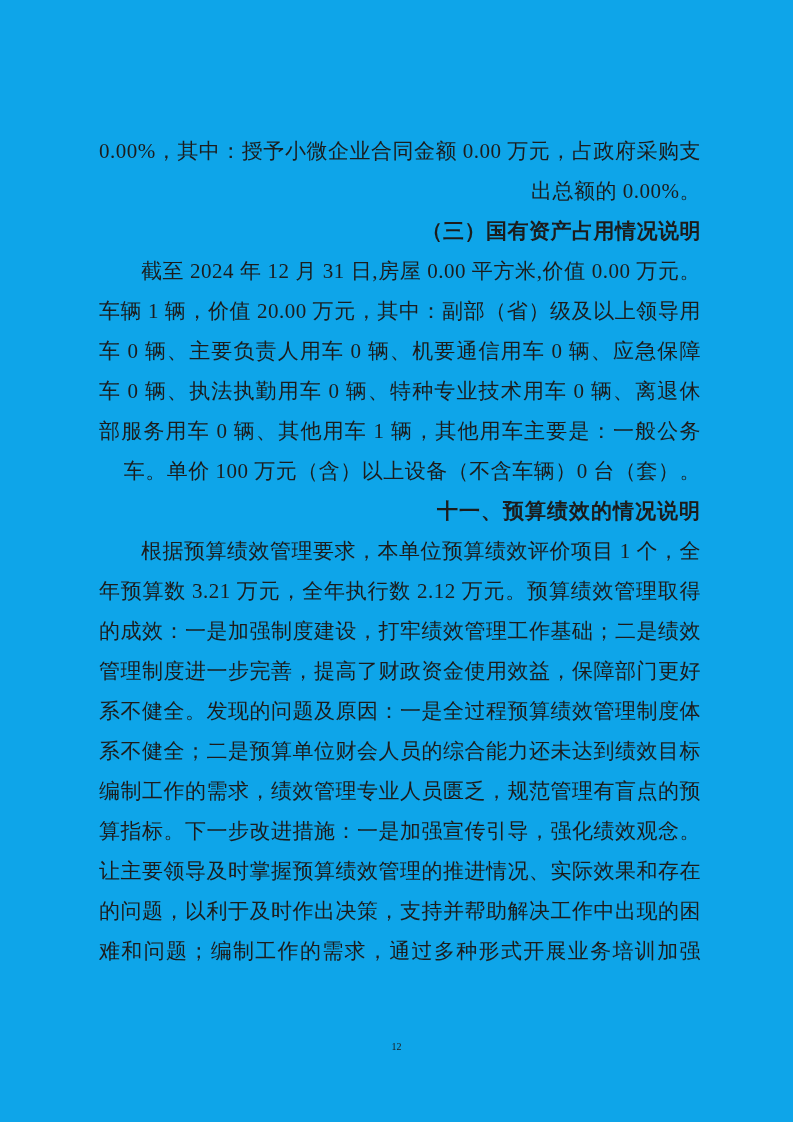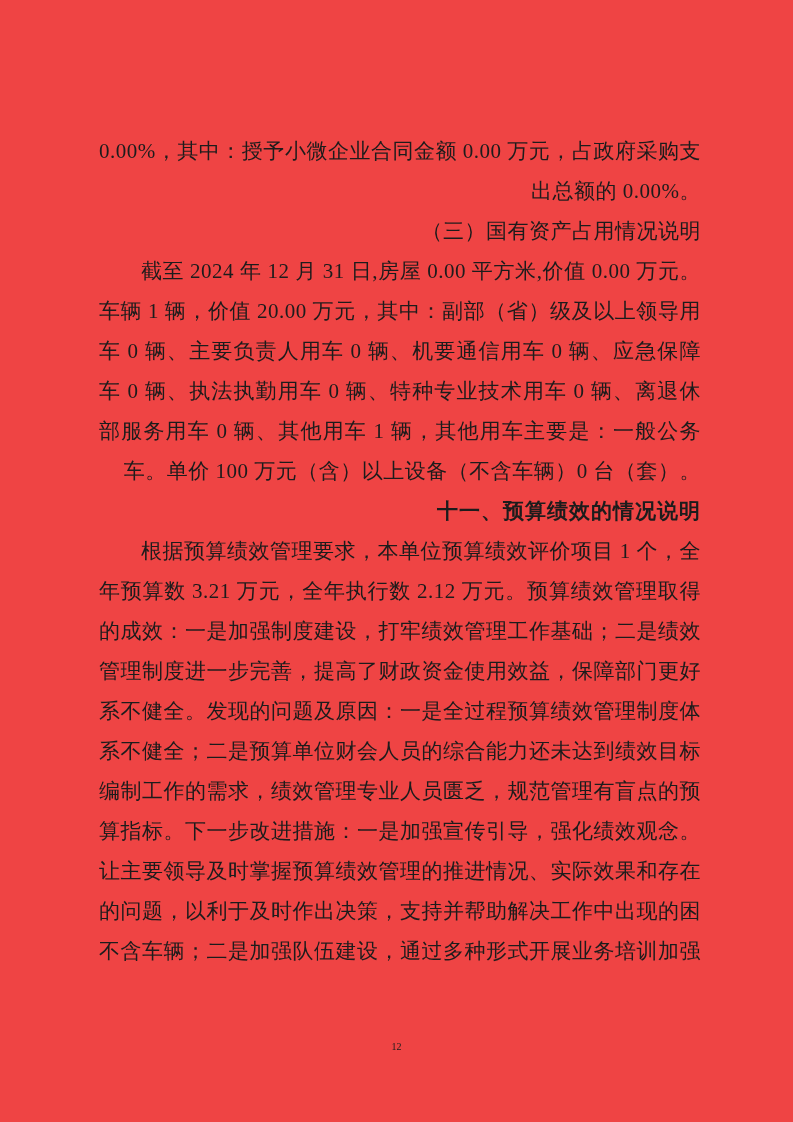--- a/index.html
+++ b/index.html
@@ -4,21 +4,21 @@
 <style>
   html, body {
     margin: 0;
     padding: 0;
     background: #ffffff;
   }
   .page {
     position: relative;
     width: 793px;
     height: 1122px;
-    background: #ef4444;
+    background: #0ea5e9;
     overflow: hidden;
     font-family: "Liberation Serif", serif;
     color: #1c1c1c;
   }
   .text-block {
     position: absolute;
     left: 99px;
     top: 131px;
     width: 602px;
     font-size: 21px;
@@ -33,21 +33,21 @@
   }
   .line.full {
     text-align: justify;
     text-align-last: justify;
     text-justify: inter-character;
   }
   .line.indent {
     text-indent: 2em;
   }
   .heading-kai .line {
-    font-weight: normal;
+    font-weight: bold;
     font-family: "Liberation Serif", serif;
   }
   .heading-hei .line {
     font-weight: bold;
     font-family: "Liberation Sans", sans-serif;
     letter-spacing: 1px;
   }
   .footer {
     position: absolute;
     top: 1038px;
@@ -86,17 +86,17 @@
         <div class="line full indent">根据预算绩效管理要求，本单位预算绩效评价项目 1 个，全</div>
         <div class="line full">年预算数 3.21 万元，全年执行数 2.12 万元。预算绩效管理取得</div>
         <div class="line full">的成效：一是加强制度建设，打牢绩效管理工作基础；二是绩效</div>
         <div class="line full">管理制度进一步完善，提高了财政资金使用效益，保障部门更好</div>
         <div class="line full">系不健全。发现的问题及原因：一是全过程预算绩效管理制度体</div>
         <div class="line full">系不健全；二是预算单位财会人员的综合能力还未达到绩效目标</div>
         <div class="line full">编制工作的需求，绩效管理专业人员匮乏，规范管理有盲点的预</div>
         <div class="line full">算指标。下一步改进措施：一是加强宣传引导，强化绩效观念。</div>
         <div class="line full">让主要领导及时掌握预算绩效管理的推进情况、实际效果和存在</div>
         <div class="line full">的问题，以利于及时作出决策，支持并帮助解决工作中出现的困</div>
-        <div class="line full">不含车辆；二是加强队伍建设，通过多种形式开展业务培训加强</div>
+        <div class="line full">难和问题；编制工作的需求，通过多种形式开展业务培训加强</div>
       </div>
     </div>
   <div class="footer">12</div>
 </div>
 
 </body></html>

